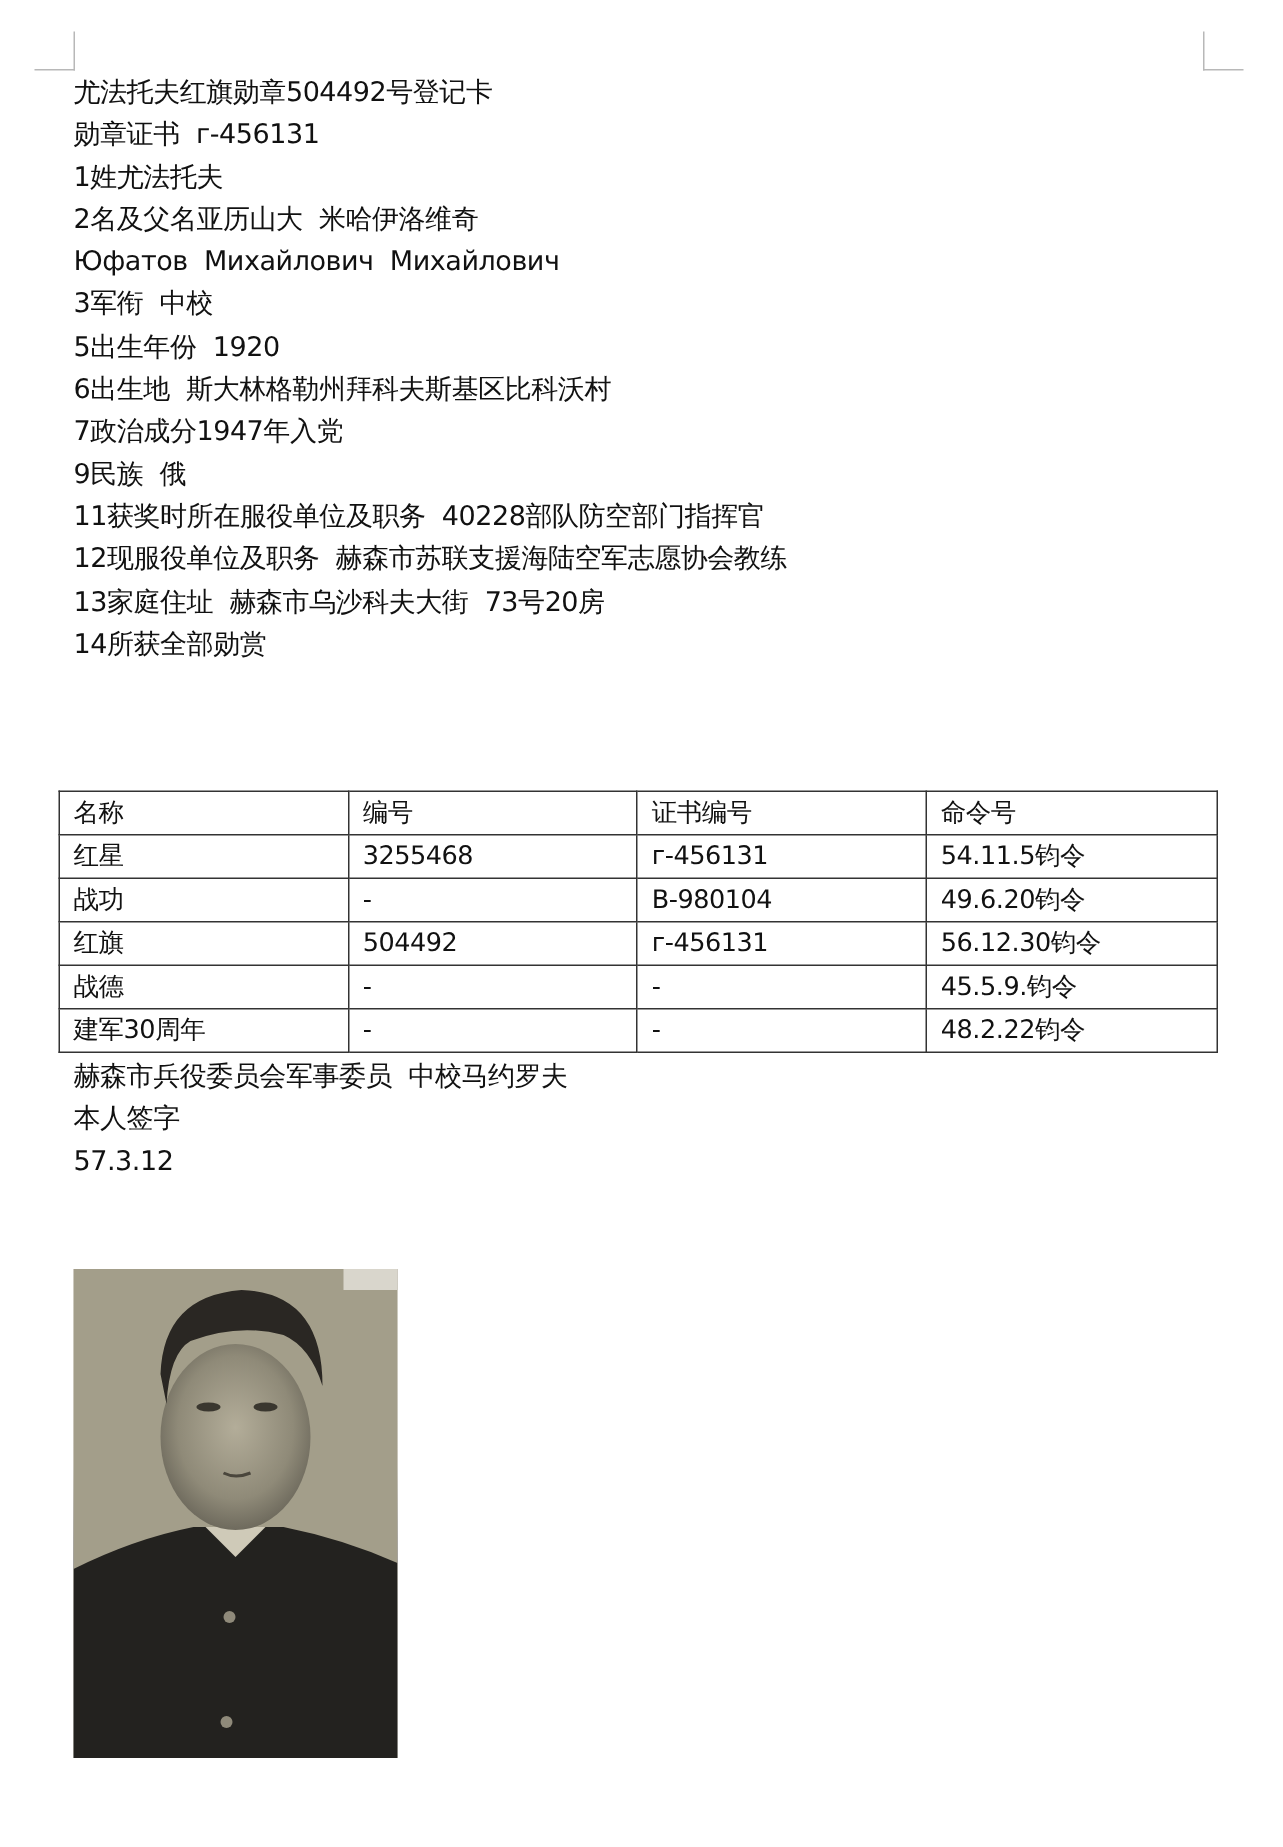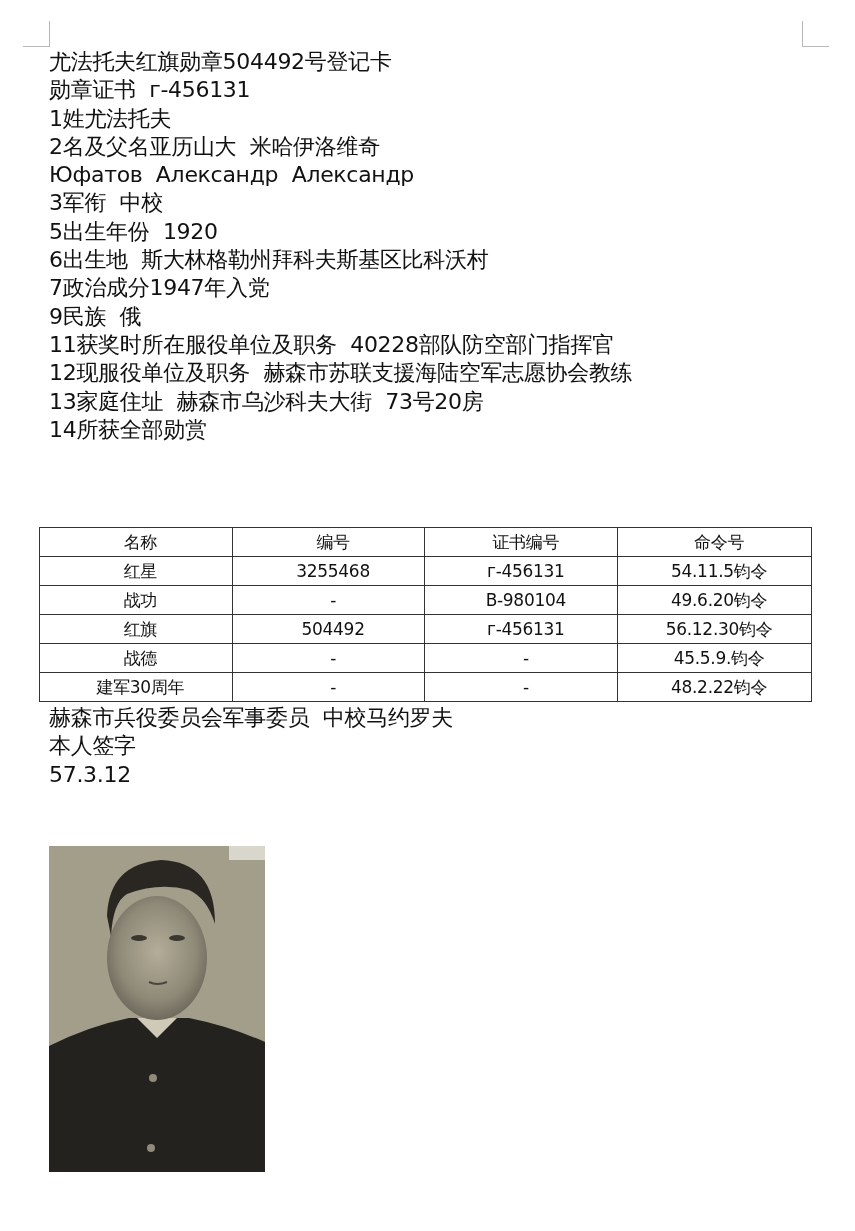--- a/index.html
+++ b/index.html
@@ -4,47 +4,47 @@
 <style>
   html, body { margin:0; padding:0; }
   body {
     width:855px; height:1231px; background:#ffffff; position:relative; overflow:hidden;
     font-family: "DejaVu Sans", "Liberation Sans", sans-serif; color:#111;
   }
   .corner { position:absolute; border-color:#b8b8b8; border-style:solid; }
   .corner-tl { left:23px; top:21px; width:26px; height:25px; border-width:0 1px 1px 0; }
   .corner-tr { left:802px; top:21px; width:26px; height:25px; border-width:0 0 1px 1px; }
   .lines { position:absolute; left:49px; top:48px; }
-  .line { font-size:22px; line-height:28.3px; height:28.3px; white-space:pre; letter-spacing:-0.3px; }
+  .line { font-size:18px; line-height:28.3px; height:28.3px; white-space:pre; letter-spacing:-0.3px; }
   table.awards {
     position:absolute; left:39px; top:527px; width:773px;
     border-collapse:collapse; font-size:17px;
   }
   table.awards td {
     border:1px solid #333; height:28px; padding:0 0 0 9px; vertical-align:middle;
-    white-space:nowrap; line-height:28px; letter-spacing:-0.3px;text-align:center;
+    white-space:nowrap; line-height:28px; letter-spacing:-0.3px;
   }
   .footer { position:absolute; left:49px; top:704px; }
   .photo {
     position:absolute; left:49px; top:846px; width:216px; height:326px; overflow:hidden;
     background:linear-gradient(180deg,#a9a491 0%,#9a9583 40%,#5a564c 55%,#2a2925 70%,#1f1e1b 100%);
   }
 </style>
 </head>
 <body>
 
 <div class="corner corner-tl"></div>
 <div class="corner corner-tr"></div>
 
 <div class="lines">
   <div class="line">尤法托夫红旗勋章504492号登记卡</div>
   <div class="line">勋章证书  г-456131</div>
   <div class="line">1姓尤法托夫</div>
   <div class="line">2名及父名亚历山大  米哈伊洛维奇</div>
-  <div class="line">Юфатов  Александр  Александр</div>
+  <div class="line">Юфатов  Михайлович  Михайлович</div>
   <div class="line">3军衔  中校</div>
   <div class="line">5出生年份  1920</div>
   <div class="line">6出生地  斯大林格勒州拜科夫斯基区比科沃村</div>
   <div class="line">7政治成分1947年入党</div>
   <div class="line">9民族  俄</div>
   <div class="line">11获奖时所在服役单位及职务  40228部队防空部门指挥官</div>
   <div class="line">12现服役单位及职务  赫森市苏联支援海陆空军志愿协会教练</div>
   <div class="line">13家庭住址  赫森市乌沙科夫大街  73号20房</div>
   <div class="line">14所获全部勋赏</div>
 </div>

